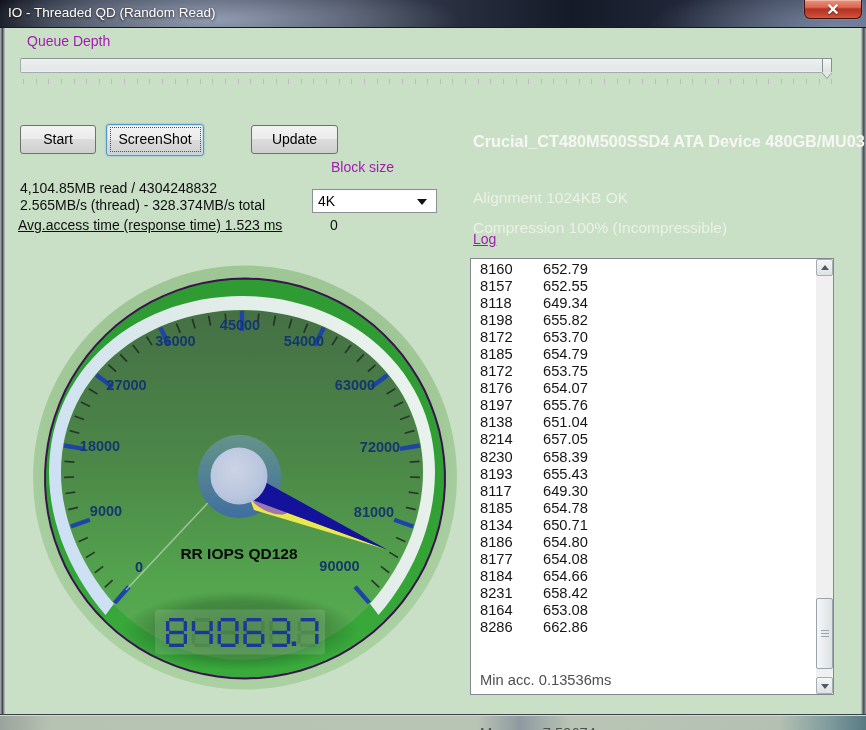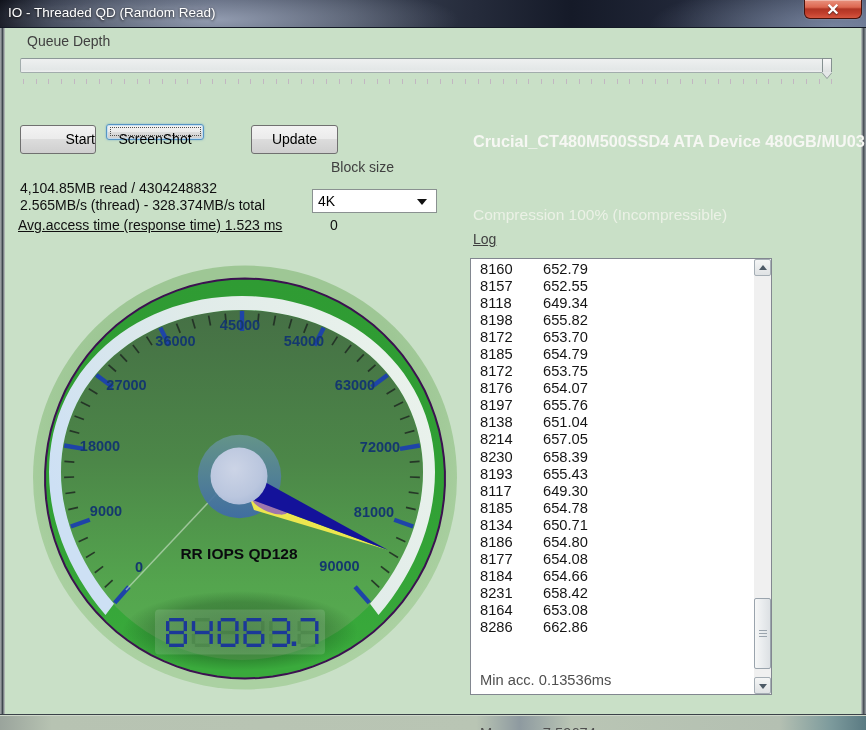--- a/index.html
+++ b/index.html
@@ -16,37 +16,37 @@
  border:1px solid #47120c; border-top:none; box-shadow:inset 0 1px 0 rgba(255,255,255,0.35), 0 0 2px rgba(255,255,255,0.3); }
 #close .x { position:absolute; left:0; right:0; top:-0.5px; text-align:center; color:#fff; font-size:16px; font-weight:bold; text-shadow:0 1px 1px rgba(0,0,0,0.55); }
 
 #bl { position:absolute; left:0; top:28px; width:5px; height:686px; background:linear-gradient(90deg,#a8aeb0 0%,#82888c 25%,#40474f 50%,#8b9294 75%,#c2cac4 100%); }
 #br { position:absolute; right:0; top:28px; width:5px; height:686px; background:linear-gradient(90deg,#c2cac4 0%,#8b9294 25%,#40474f 55%,#82888c 80%,#98a0a8 100%); }
 #bb { position:absolute; left:0; top:714px; width:866px; height:16px;
  background:linear-gradient(90deg,#9aa49c 0%,#b7c3b2 6%,#b9c5b4 55%,#8e9aa0 60%,#b9c5b4 66%,#b4c0b2 90%,#7c9a9c 96%,#5a7a82 100%);
  border-top:1.5px solid #3a4248; box-shadow:inset 0 1px 0 #cfd8ca; }
 #client { position:absolute; left:5px; top:29.5px; width:856px; height:684px; background:#c9e0c7; }
 
-.lbl { position:absolute; font-size:14px; color:#404040; }
+.lbl { position:absolute; font-size:14px; color:#a21caf; }
 #track { position:absolute; left:20px; top:58px; width:812px; height:15px; background:linear-gradient(180deg,#eef0f0,#e3e7e7 80%,#eef0f0); border:1px solid #a2acac; border-top-color:#8c9898; border-radius:2px; }
 #thumb { position:absolute; left:822px; top:58px; width:10px; height:14px; background:linear-gradient(180deg,#f7f7f7,#dfe2e2); border:1px solid #859090; border-bottom:none; }
 #thumbtip { position:absolute; left:822px; top:72px; width:0; height:0; border-left:5px solid transparent; border-right:5px solid transparent; border-top:6px solid #e4e7e7; filter:drop-shadow(0 1px 0 #859090); }
 #ticks { position:absolute; left:23px; top:79px; width:810px; height:5px;
  background:repeating-linear-gradient(90deg,#c2b6c2 0 1px,transparent 1px 12.63px); }
 .btn { position:absolute; top:125px; height:29px; background:linear-gradient(180deg,#f3f3f3 0%,#ebebeb 49%,#dcdcdc 50%,#cfcfcf 100%); border:1px solid #707070; border-radius:3px; font-size:14px; color:#000; text-align:center; line-height:27px; }
-#btn2 { top:123.5px; height:16px; border:1.5px solid #5695c4; box-shadow:0 0 0 1px rgba(190,220,242,0.85) inset, 0 0 2px rgba(90,155,205,0.7); line-height:29px; }
+#btn2 { top:123.5px; height:32px; border:1.5px solid #5695c4; box-shadow:0 0 0 1px rgba(190,220,242,0.85) inset, 0 0 2px rgba(90,155,205,0.7); line-height:29px; }
 #btn2 .foc { position:absolute; left:3.5px; top:3.5px; right:3.5px; bottom:3.5px; outline:1px dotted #50504e; }
 #combo { position:absolute; left:312px; top:157px; width:125px; height:24px; background:#fff; border:1px solid #8a9191; font-size:14px; color:#000; line-height:22px; padding-left:5px;margin-top:32px; }
 #combo .arr { position:absolute; right:9px; top:9px; width:0; height:0; border-left:5.5px solid transparent; border-right:5.5px solid transparent; border-top:6px solid #111; }
 .stat { position:absolute; font-size:14px; color:#101010; }
 
 #dev { position:absolute; left:473px; top:132px; width:400px; font-size:16.3px; font-weight:bold; color:#f6f7f3; white-space:nowrap; }
 .inf { position:absolute; left:473px; font-size:15.5px; color:#ebf1e6; white-space:nowrap; }
 
-#list { position:absolute; left:470px; top:258px; width:302px; height:437px; background:#fff; border:1px solid #828790; }
+#list { position:absolute; left:470px; top:258px; width:364px; height:437px; background:#fff; border:1px solid #828790; }
 #rows { position:absolute; left:0; top:2px; }
 .lr { position:relative; height:17.06px; font-size:14.7px; color:#151515; padding-left:9px; white-space:nowrap; }
 .lr .a { display:inline-block; width:63px; }
 .lr.mm { color:#4f4f4f;margin-top:36px; }
 
 #sb { position:absolute; right:0; top:0; width:17px; height:435px; background:#f0f0f0; }
 .sbtn { position:absolute; left:0; width:17px; height:17px; background:linear-gradient(180deg,#f4f5f5,#dfe2e4); border:1px solid #a5aeb5; border-radius:2px; }
 .sbtn .tri { position:absolute; left:4px; width:0; height:0; border-left:4.5px solid transparent; border-right:4.5px solid transparent; }
 #sbu .tri { top:5px; border-bottom:5px solid #4d5a66; }
 #sbd .tri { top:6px; border-top:5px solid #4d5a66; }
@@ -64,31 +64,32 @@
     </div>
   <div id="client"></div>
   <div id="bl"></div>
     <div id="br"></div>
     <div id="bb"></div>
   <span class="lbl" style="left:27px;top:33px;">Queue Depth</span>
   <div id="track"></div>
     <div id="thumb"></div>
     <div id="thumbtip"></div>
     <div id="ticks"></div>
-  <div class="btn" style="left:20px;width:76px;text-align:right;">Start</div>
+  <div class="btn" style="left:20px;width:76px;">Start</div>
   <div class="btn" id="btn2" style="left:106px;width:98px;">ScreenShot<div class="foc"></div></div>
   <div class="btn" style="left:219px;width:87px;margin-left:32px;">Update</div>
   <span class="lbl" style="left:331px;top:133px;margin-top:26px;">Block size</span>
   <div id="combo">4K<div class="arr"></div></div>
   <span class="stat" style="left:20px;top:180px;">4,104.85MB read / 4304248832</span>
   <span class="stat" style="left:20px;top:197px;">2.565MB/s (thread) - 328.374MB/s total</span>
   <span class="stat" style="left:18px;top:217px;text-decoration:underline;">Avg.access time (response time) 1.523 ms</span>
   <span class="stat" style="left:330px;top:217px;">0</span>
   <div id="dev">Crucial_CT480M500SSD4 ATA Device 480GB/MU03</div>
-  <span class="inf" style="top:206px;">Compression 100% (Incompressible)</span>
+  <span class="inf" style="top:189px;">Alignment 1024KB OK</span>
+  <span class="inf" style="top:219px;">Compression 100% (Incompressible)</span>
   <span class="lbl" style="left:473px;top:231px;text-decoration:underline;">Log</span>
   <div id="list">
     <div id="rows">
         <div class="lr"><span class="a">8160</span><span class="b">652.79</span></div>
         <div class="lr"><span class="a">8157</span><span class="b">652.55</span></div>
         <div class="lr"><span class="a">8118</span><span class="b">649.34</span></div>
         <div class="lr"><span class="a">8198</span><span class="b">655.82</span></div>
         <div class="lr"><span class="a">8172</span><span class="b">653.70</span></div>
         <div class="lr"><span class="a">8185</span><span class="b">654.79</span></div>
         <div class="lr"><span class="a">8172</span><span class="b">653.75</span></div>

